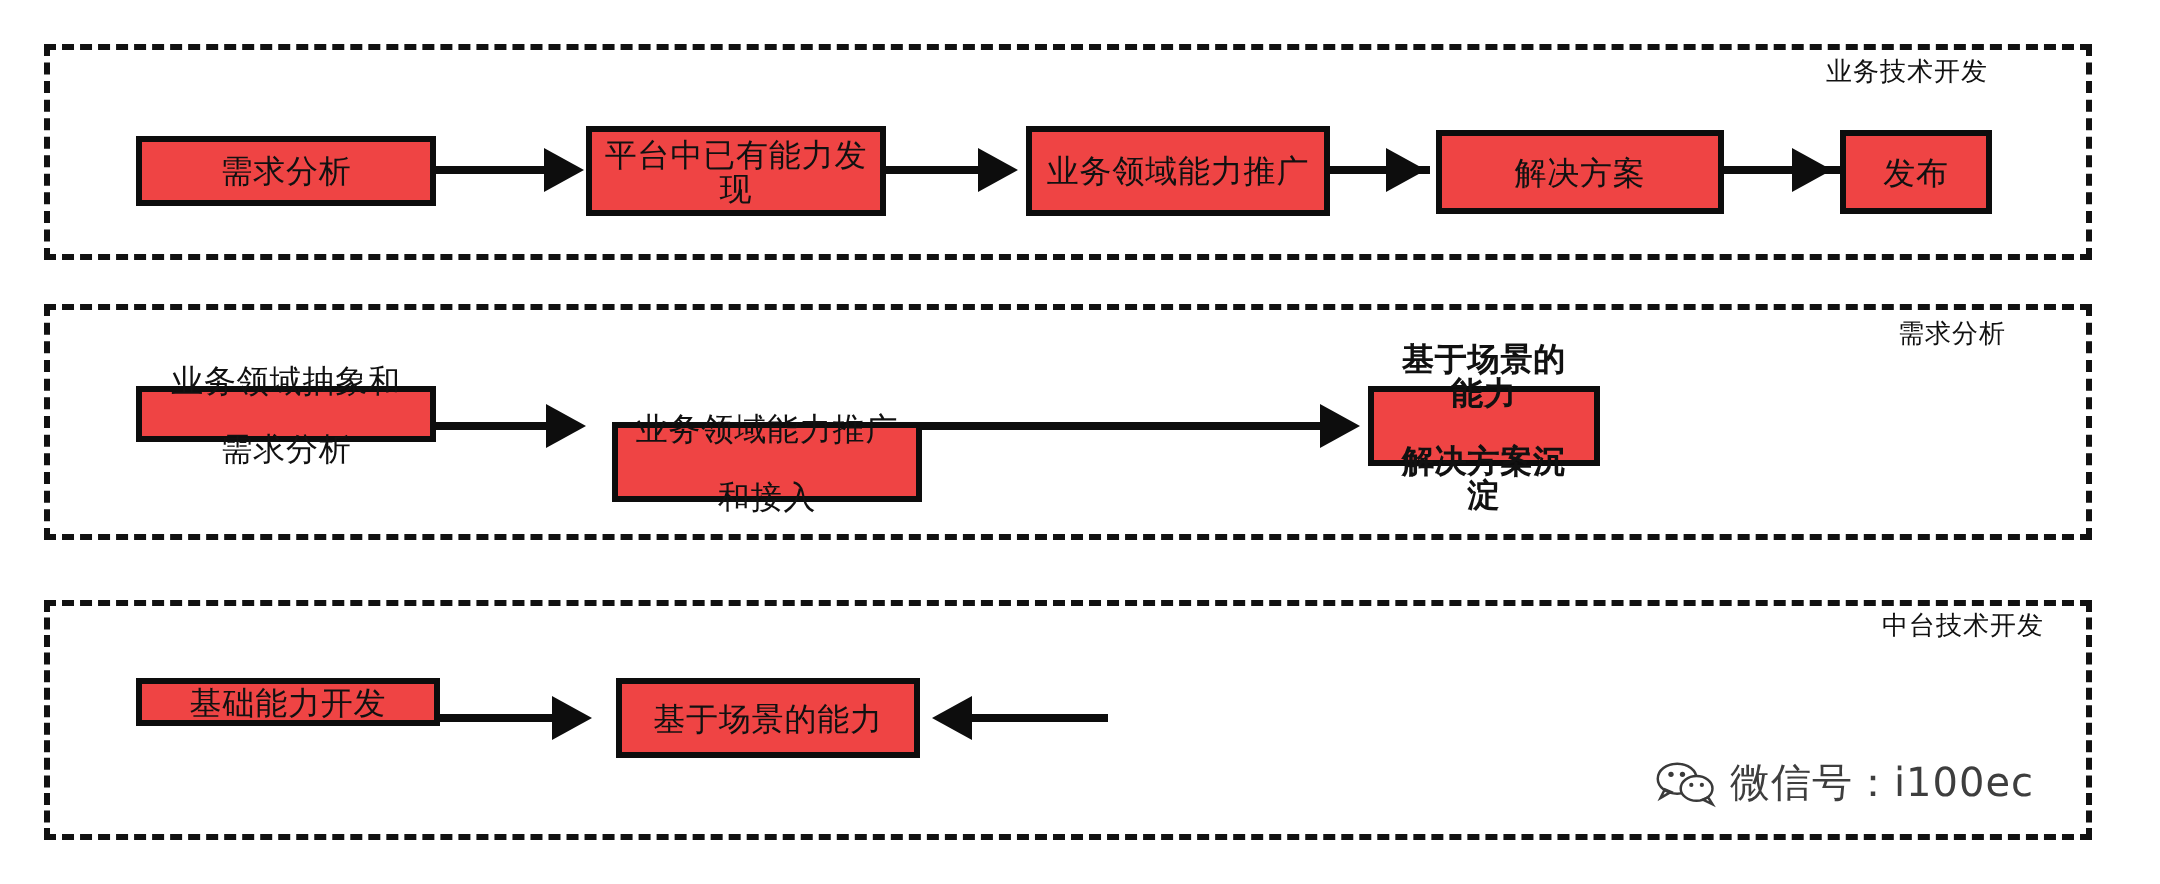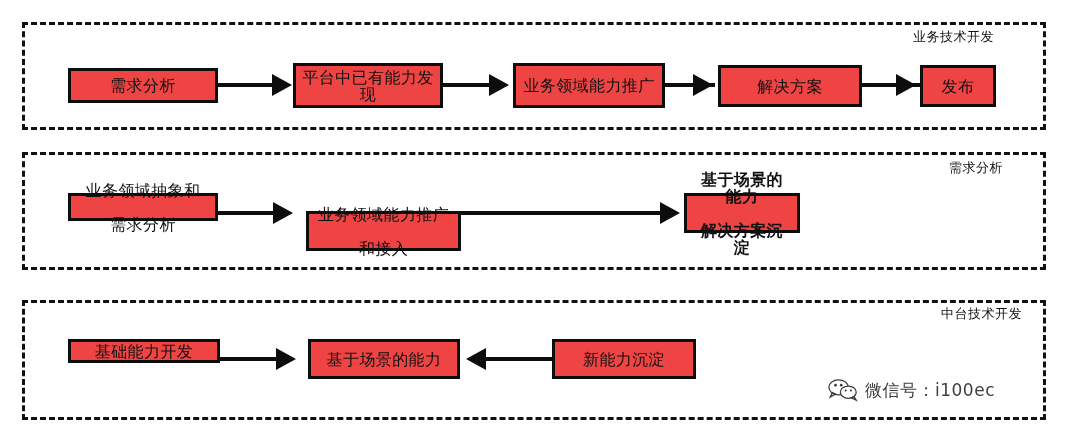--- a/index.html
+++ b/index.html
@@ -85,21 +85,21 @@
 
   
   #watermark {
     position: absolute;
     display: flex;
     align-items: center;
     gap: 7px;
     z-index: 5;
   }
   #watermark .wm-text {
-    font-size: 17px;
+    font-size: 20px;
     color: #2a2a2a;
     letter-spacing: 0.5px;
     white-space: nowrap;
     opacity: 0.9;
   }
   #watermark .wm-icon {
     width: 30px;
     height: 24px;
     display: block;
   }
@@ -175,23 +175,20 @@
   <div class="conn" style="left:220px; top:357px; width:60px;"></div>
   <div class="arrowhead right" style="left:276px; top:348px;"></div>
 
   <div class="node" style="left:308px; top:339px; width:152px; height:40px;">
     <span>基于场景的能力</span>
   </div>
 
   <div class="arrowhead left" style="left:466px; top:348px;"></div>
   <div class="conn" style="left:484px; top:357px; width:70px;"></div>
 
-  <div class="node" style="left:552px; top:339px; width:144px; height:40px;">
-    <span>新能力沉淀</span>
-  </div>
 
   <div id="watermark" style="left:828px; top:378px;">
     <svg class="wm-icon" viewBox="0 0 34 26">
       <ellipse cx="12" cy="10" rx="11" ry="8.5" fill="none" stroke="#3a3a3a" stroke-width="1.4"></ellipse>
       <path d="M5 16 L2.5 21 L8.5 17.5 Z" fill="none" stroke="#3a3a3a" stroke-width="1.4"></path>
       <circle cx="8.5" cy="7.5" r="1.5" fill="#3a3a3a"></circle>
       <circle cx="15" cy="7.5" r="1.5" fill="#3a3a3a"></circle>
       <ellipse cx="23" cy="15.5" rx="9" ry="7" fill="#ffffff" stroke="#3a3a3a" stroke-width="1.4"></ellipse>
       <path d="M29.5 20.5 L32 24.5 L26.5 21.8 Z" fill="none" stroke="#3a3a3a" stroke-width="1.4"></path>
       <circle cx="20" cy="13.5" r="1.2" fill="#3a3a3a"></circle>

